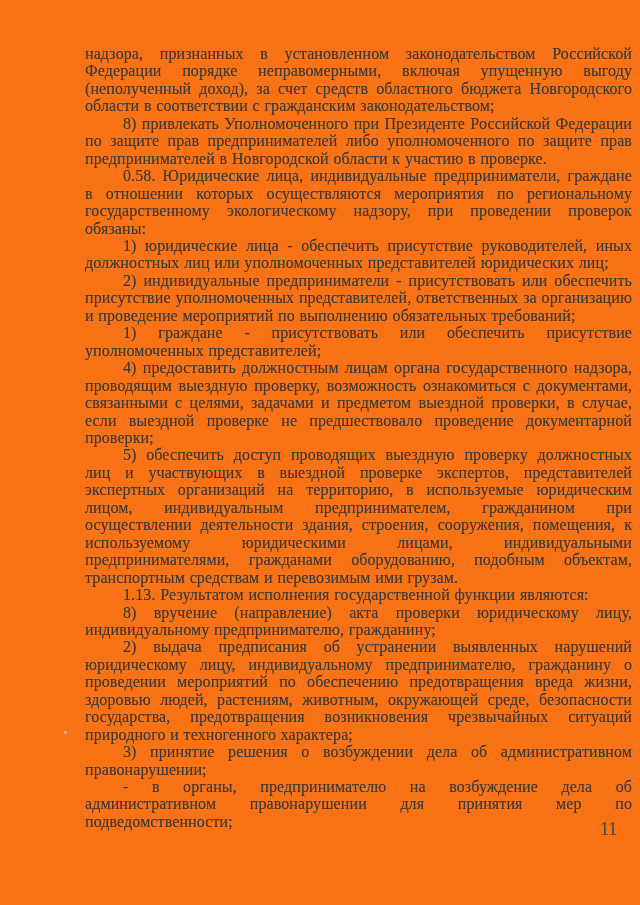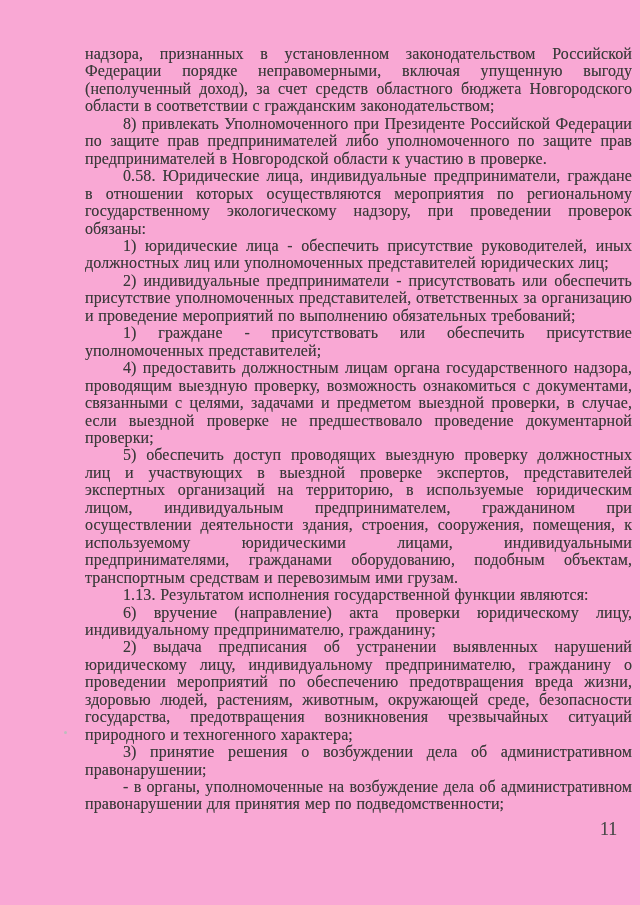--- a/index.html
+++ b/index.html
@@ -4,21 +4,21 @@
 <style>
   html, body {
     margin: 0;
     padding: 0;
     background: #ffffff;
   }
   .sheet {
     position: relative;
     width: 640px;
     height: 905px;
-    background: #f9a8d4;
+    background: #f97316;
     overflow: hidden;
   }
   .text-block {
     position: absolute;
     left: 85px;
     top: 45px;
     width: 547px;
   }
   .para {
     margin: 0;
@@ -61,20 +61,20 @@
   <div class="text-block">
       <p class="para continuation">надзора, признанных в установленном законодательством Российской Федерации порядке неправомерными, включая упущенную выгоду (неполученный доход), за счет средств областного бюджета Новгородского области в соответствии с гражданским законодательством;</p>
       <p class="para">8) привлекать Уполномоченного при Президенте Российской Федерации по защите прав предпринимателей либо уполномоченного по защите прав предпринимателей в Новгородской области к участию в проверке.</p>
       <p class="para">0.58. Юридические лица, индивидуальные предприниматели, граждане в отношении которых осуществляются мероприятия по региональному государственному экологическому надзору, при проведении проверок обязаны:</p>
       <p class="para">1) юридические лица - обеспечить присутствие руководителей, иных должностных лиц или уполномоченных представителей юридических лиц;</p>
       <p class="para">2) индивидуальные предприниматели - присутствовать или обеспечить присутствие уполномоченных представителей, ответственных за организацию и проведение мероприятий по выполнению обязательных требований;</p>
       <p class="para">1) граждане - присутствовать или обеспечить присутствие уполномоченных представителей;</p>
       <p class="para">4) предоставить должностным лицам органа государственного надзора, проводящим выездную проверку, возможность ознакомиться с документами, связанными с целями, задачами и предметом выездной проверки, в случае, если выездной проверке не предшествовало проведение документарной проверки;</p>
       <p class="para">5) обеспечить доступ проводящих выездную проверку должностных лиц и участвующих в выездной проверке экспертов, представителей экспертных организаций на территорию, в используемые юридическим лицом, индивидуальным предпринимателем, гражданином при осуществлении деятельности здания, строения, сооружения, помещения, к используемому юридическими лицами, индивидуальными предпринимателями, гражданами оборудованию, подобным объектам, транспортным средствам и перевозимым ими грузам.</p>
       <p class="para">1.13. Результатом исполнения государственной функции являются:</p>
-      <p class="para">6) вручение (направление) акта проверки юридическому лицу, индивидуальному предпринимателю, гражданину;</p>
+      <p class="para">8) вручение (направление) акта проверки юридическому лицу, индивидуальному предпринимателю, гражданину;</p>
       <p class="para">2) выдача предписания об устранении выявленных нарушений юридическому лицу, индивидуальному предпринимателю, гражданину о проведении мероприятий по обеспечению предотвращения вреда жизни, здоровью людей, растениям, животным, окружающей среде, безопасности государства, предотвращения возникновения чрезвычайных ситуаций природного и техногенного характера;</p>
       <p class="para">3) принятие решения о возбуждении дела об административном правонарушении;</p>
-      <p class="para">- в органы, уполномоченные на возбуждение дела об административном правонарушении для принятия мер по подведомственности;</p>
+      <p class="para">- в органы, предпринимателю на возбуждение дела об административном правонарушении для принятия мер по подведомственности;</p>
     </div>
   <div class="speck"></div>
   <div class="page-number">11</div>
 </div>
 
 </body></html>

